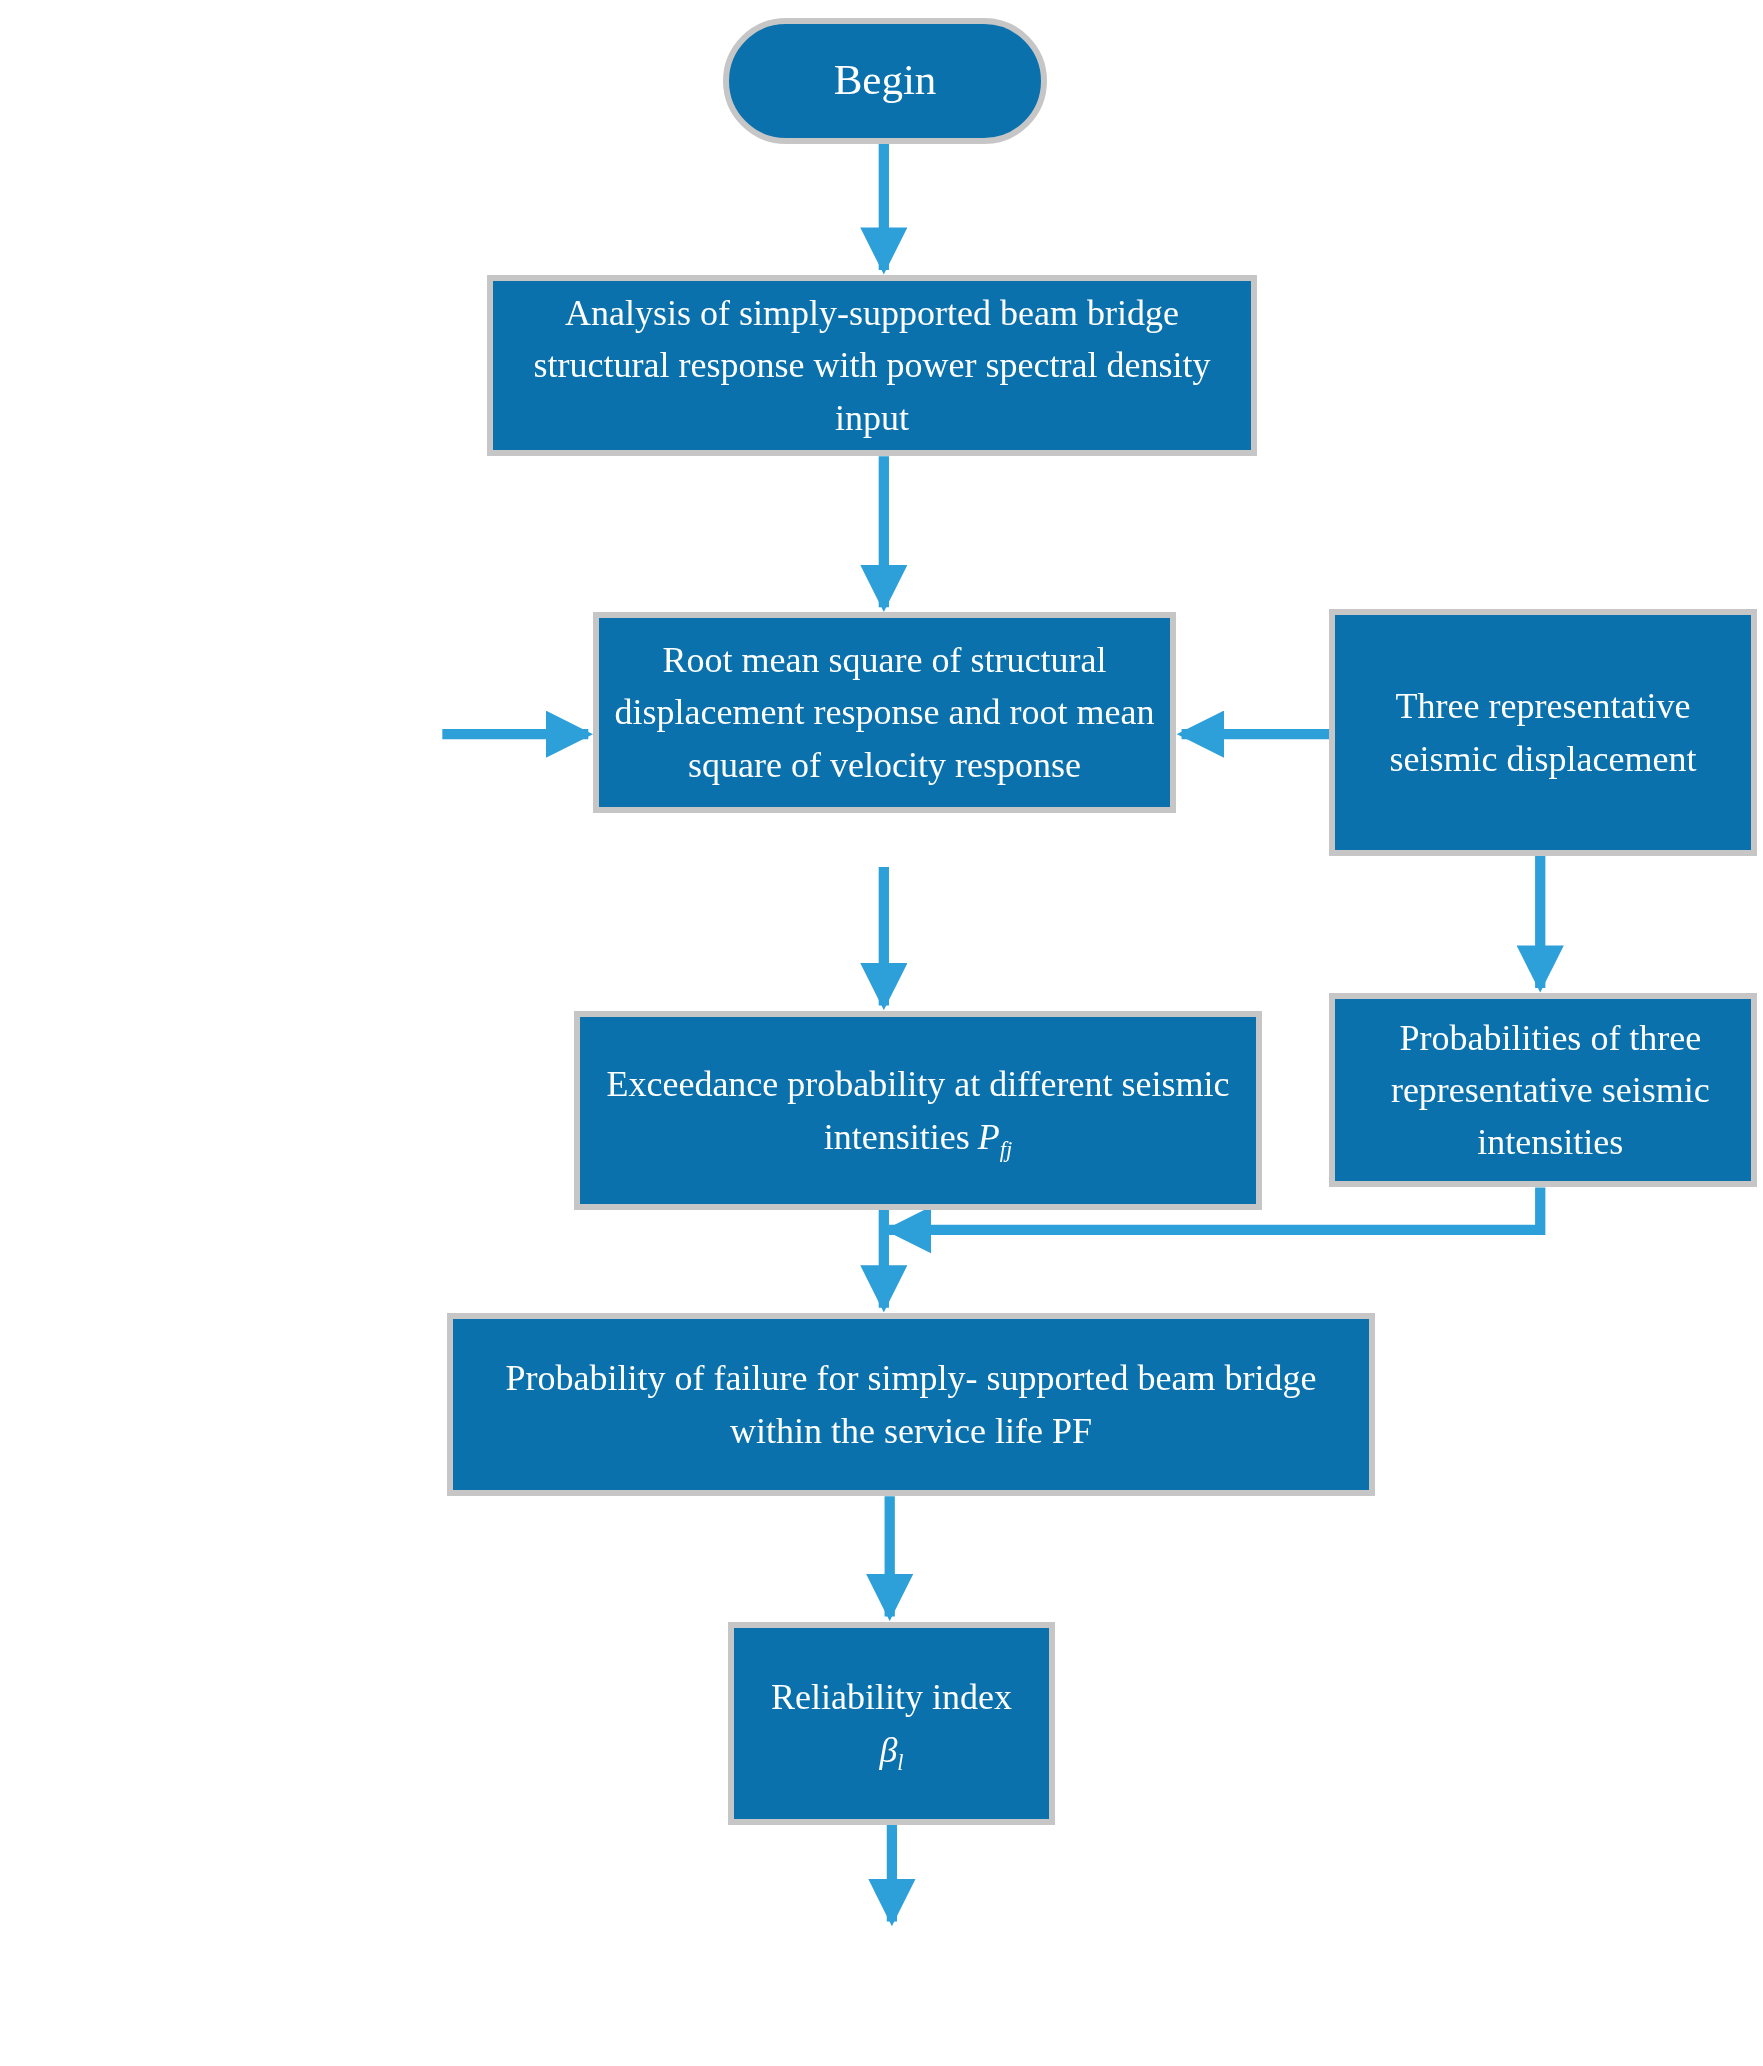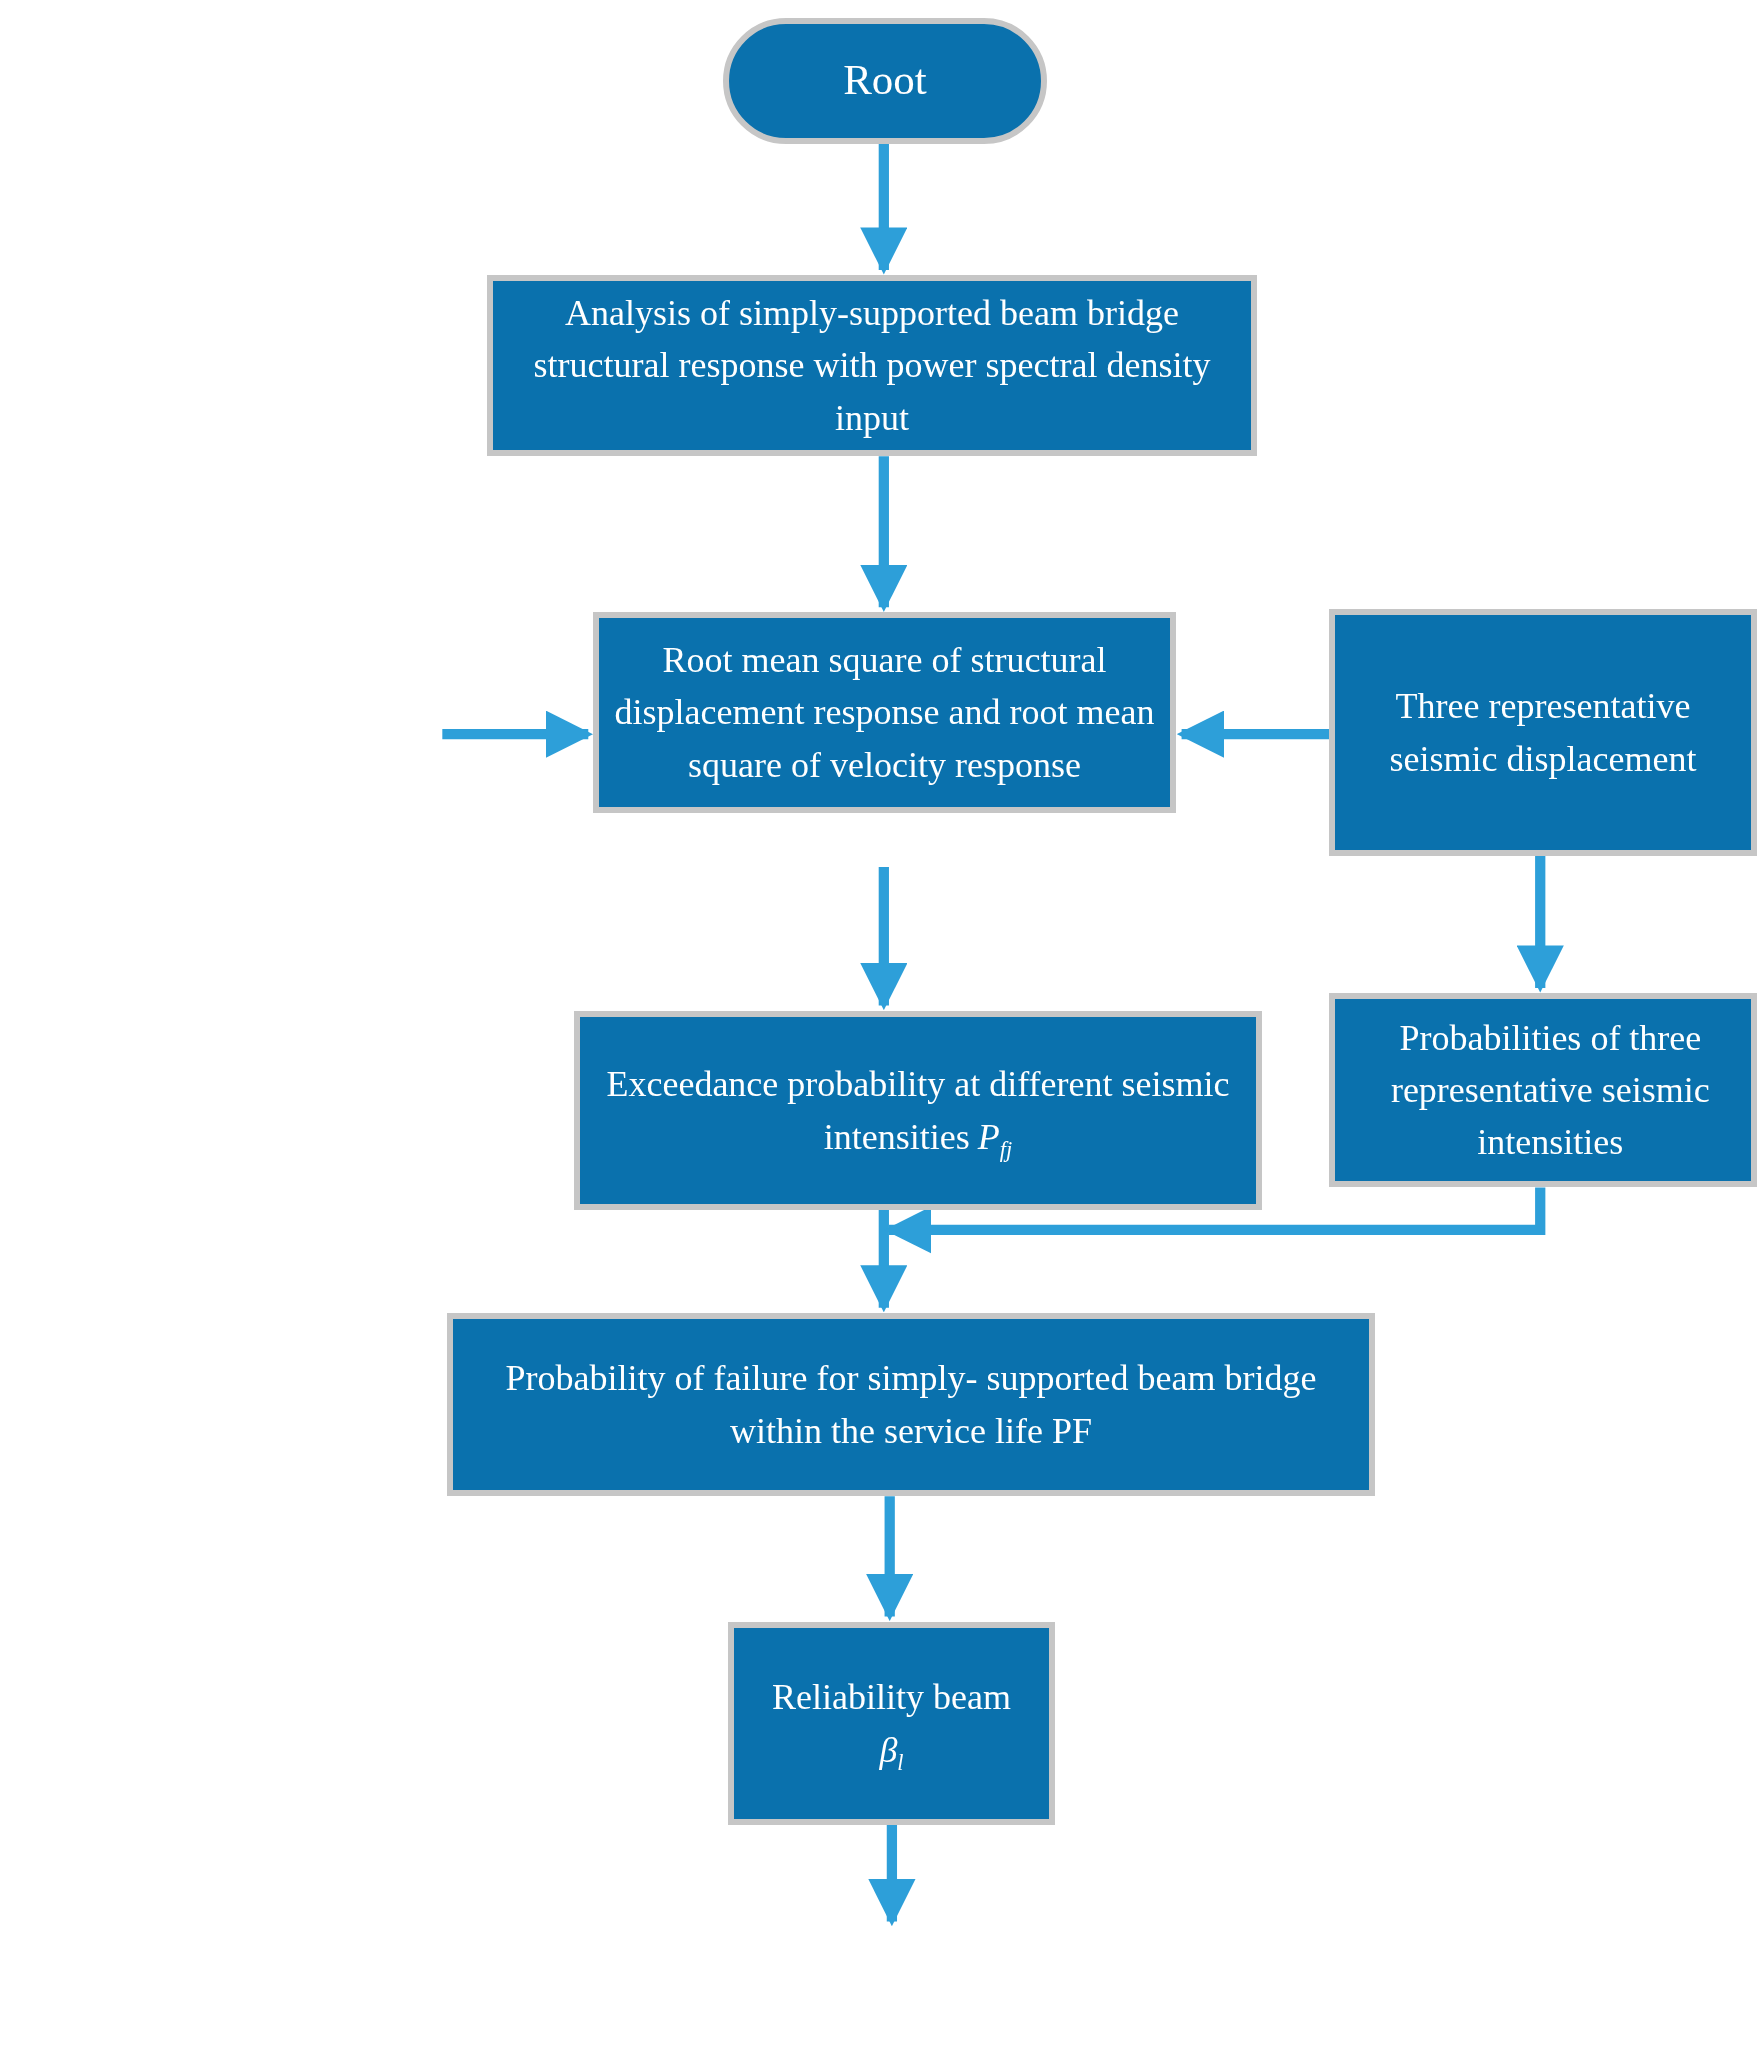--- a/index.html
+++ b/index.html
@@ -76,21 +76,21 @@
     <path class="conn" d="M 1812 1001 H 1611" marker-end="url(#arrowhead)"></path>
     <path class="conn" d="M 1205 1182 V 1371" marker-end="url(#arrowhead)"></path>
     <path class="conn" d="M 2100 1167 V 1347" marker-end="url(#arrowhead)"></path>
     <path class="conn" d="M 1205 1612 V 1783" marker-end="url(#arrowhead)"></path>
     <path class="conn" d="M 2100 1619 V 1677 H 1212" marker-end="url(#arrowhead)"></path>
     <path class="conn" d="M 1213 2040 V 2204" marker-end="url(#arrowhead)"></path>
     <path class="conn" d="M 1216 2488 V 2620" marker-end="url(#arrowhead)"></path>
   </svg>
 
   <div class="node oval" style="left:723px;top:17.6px;width:324px;height:126px;">
-    <span>Root</span>
+    <span>Begin</span>
   </div>
 
   <div class="node" style="left:487px;top:275px;width:770px;height:181px;">
     <span>Analysis of simply-supported beam bridge structural response with power spectral density input</span>
   </div>
 
 
   <div class="node" style="left:593px;top:612px;width:583px;height:201px;">
     <span>Root mean square of structural displacement response and root mean square of velocity response</span>
   </div>
@@ -105,19 +105,19 @@
 
   <div class="node" style="left:1329px;top:993px;width:428px;height:194px;padding-left:25px;">
     <span>Probabilities of three representative seismic intensities</span>
   </div>
 
   <div class="node" style="left:447px;top:1313px;width:928px;height:183px;">
     <span>Probability of failure for simply- supported beam bridge within the service life PF</span>
   </div>
 
   <div class="node" style="left:728px;top:1622px;width:327px;height:203px;">
-    <span>Reliability beam</span>
+    <span>Reliability index</span>
     <span><span class="sym" style="margin-left:0;">β</span><sub>l</sub></span>
   </div>
 
 
 </div>
 
 
 </body></html>

